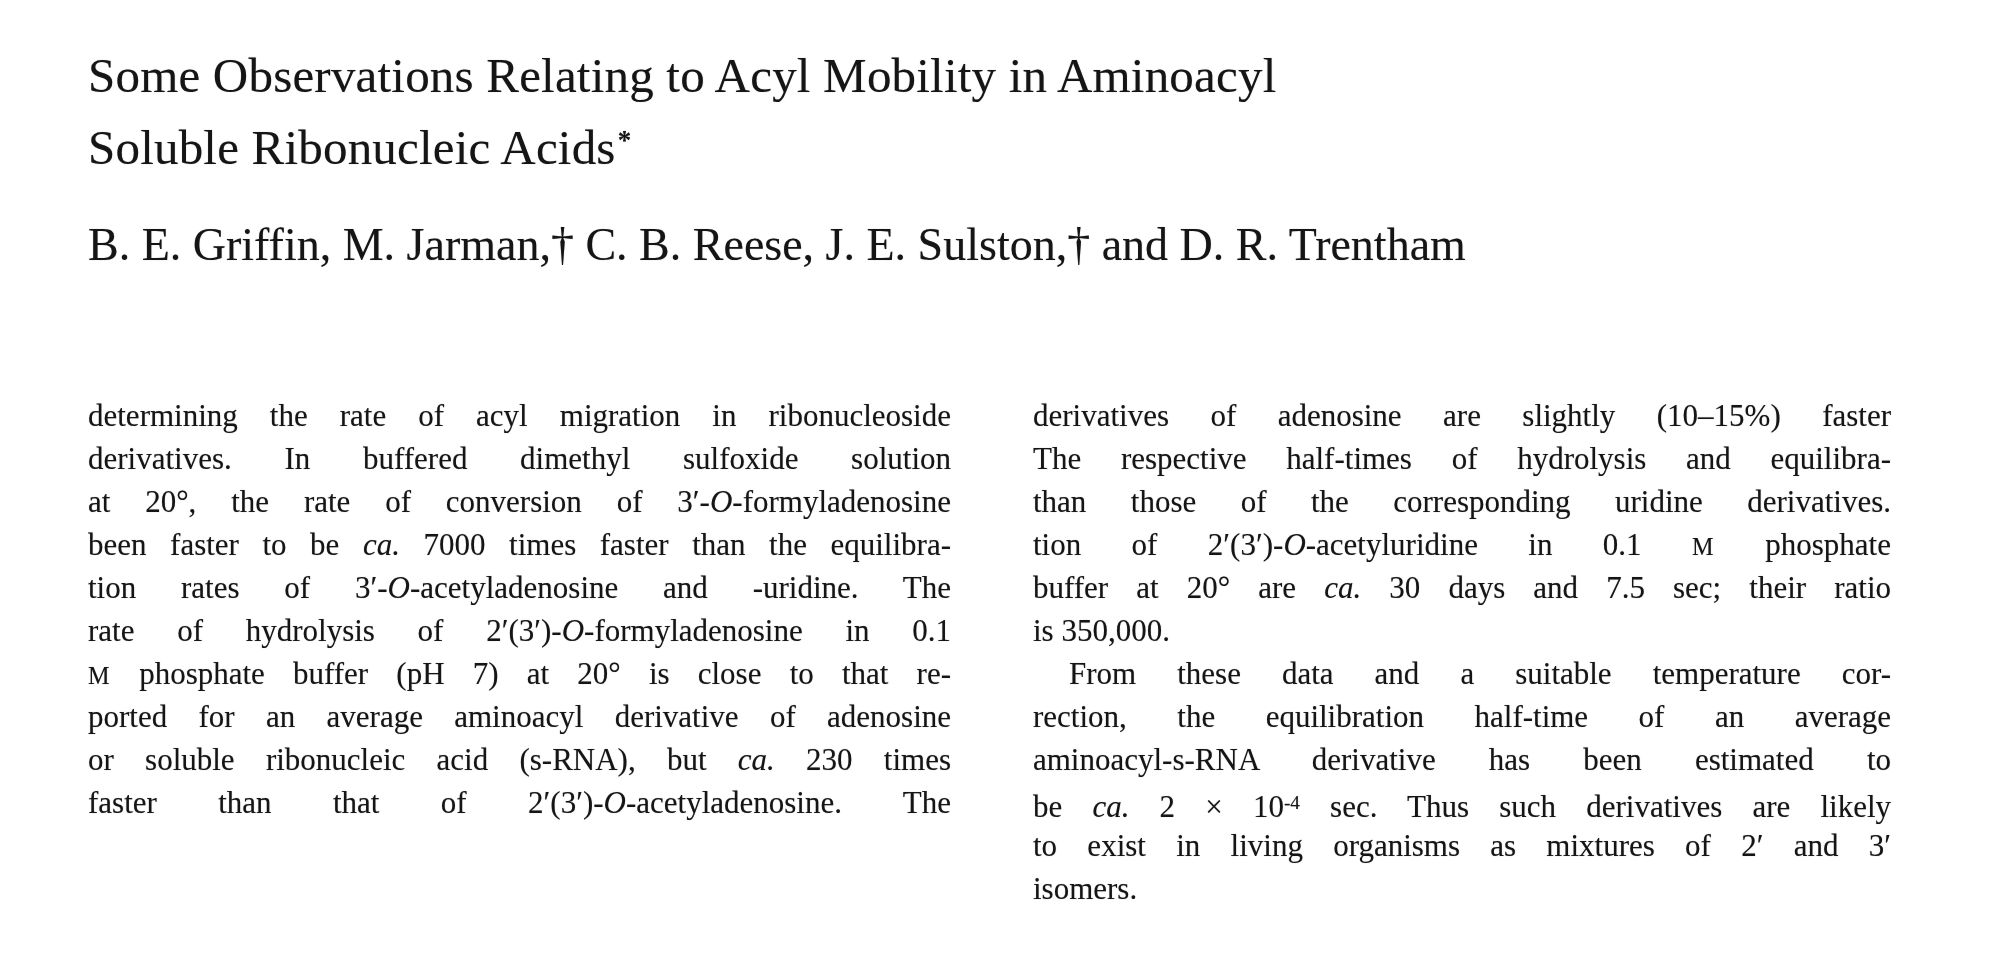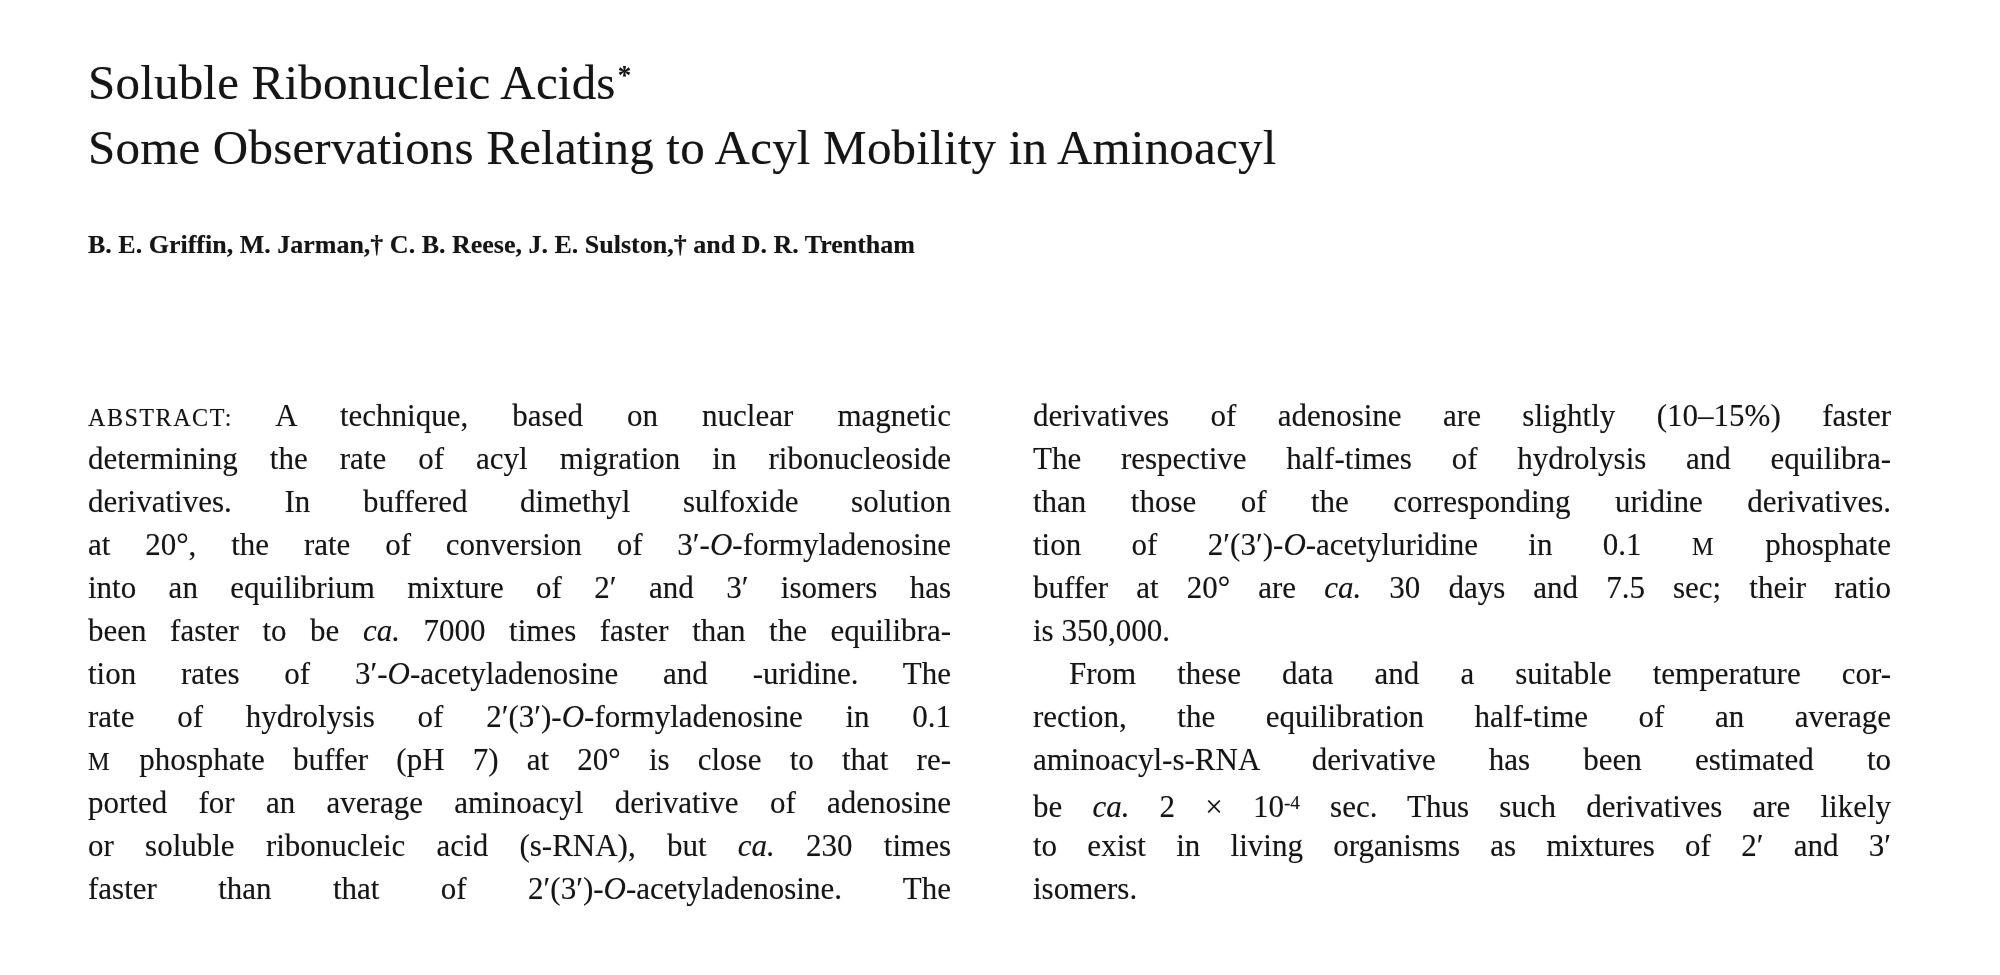--- a/index.html
+++ b/index.html
@@ -34,24 +34,23 @@
     vertical-align: 0.55em;
     font-weight: 700;
     margin-left: 2px;
     letter-spacing: 0;
   }
 
   .authors {
     position: absolute;
     left: 88px;
     top: 225px;
-    font-size: 26px;
+    font-size: 46px;
     line-height: 40px;
     white-space: nowrap;
-    font-weight: bold;
   }
 
   .abs-col {
     position: absolute;
     top: 394px;
     font-size: 31px;
     line-height: 43px;
   }
   .abs-col.left  { left: 88px;  width: 863px; }
   .abs-col.right { left: 1033px; width: 858px; }
@@ -64,32 +63,30 @@
   .s-italic    { font-style: italic; }
   .s-smallcaps { font-size: 0.78em; letter-spacing: 0.06em; }
   .s-sup       { font-size: 0.62em; vertical-align: 0.42em; }
 </style>
 </head>
 <body>
 
 <div class="page">
 
   <h1 class="title" style="margin:0;">
+    <div>Some Observations Relating to Acyl Mobility in Aminoacyl</div>
     <div><span>Soluble Ribonucleic Acids</span><span class="title-sup">*</span></div>
-    <div>Some Observations Relating to Acyl Mobility in Aminoacyl</div>
   </h1>
 
   <div class="authors">B. E. Griffin, M. Jarman,† C. B. Reese, J. E. Sulston,† and D. R. Trentham</div>
 
   <div class="abs-col left">
-      <div class="tline j"><span class="s-smallcaps">ABSTRACT:</span><span> A technique, based on nuclear magnetic</span></div>
       <div class="tline j"><span>determining the rate of acyl migration in ribonucleoside</span></div>
       <div class="tline j"><span>derivatives. In buffered dimethyl sulfoxide solution</span></div>
       <div class="tline j"><span>at 20°, the rate of conversion of 3′-</span><span class="s-italic">O</span><span>-formyladenosine</span></div>
-      <div class="tline j"><span>into an equilibrium mixture of 2′ and 3′ isomers has</span></div>
       <div class="tline j"><span>been faster to be </span><span class="s-italic">ca.</span><span> 7000 times faster than the equilibra-</span></div>
       <div class="tline j"><span>tion rates of 3′-</span><span class="s-italic">O</span><span>-acetyladenosine and -uridine. The</span></div>
       <div class="tline j"><span>rate of hydrolysis of 2′(3′)-</span><span class="s-italic">O</span><span>-formyladenosine in 0.1</span></div>
       <div class="tline j"><span class="s-smallcaps">M</span><span> phosphate buffer (pH 7) at 20° is close to that re-</span></div>
       <div class="tline j"><span>ported for an average aminoacyl derivative of adenosine</span></div>
       <div class="tline j"><span>or soluble ribonucleic acid (s-RNA), but </span><span class="s-italic">ca.</span><span> 230 times</span></div>
       <div class="tline j"><span>faster than that of 2′(3′)-</span><span class="s-italic">O</span><span>-acetyladenosine. The</span></div>
     </div>
 
   <div class="abs-col right">

